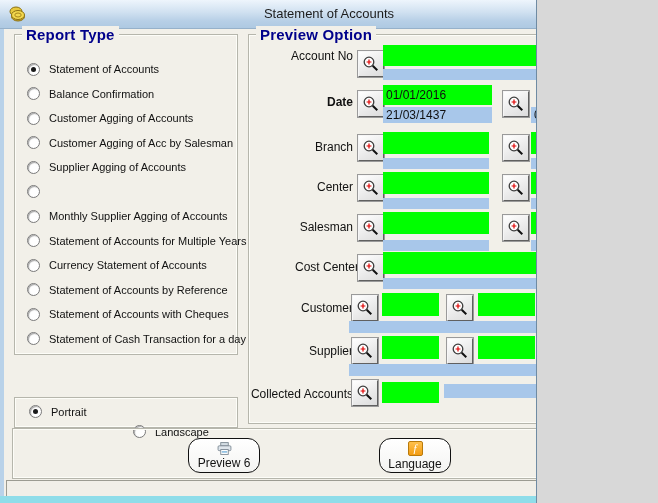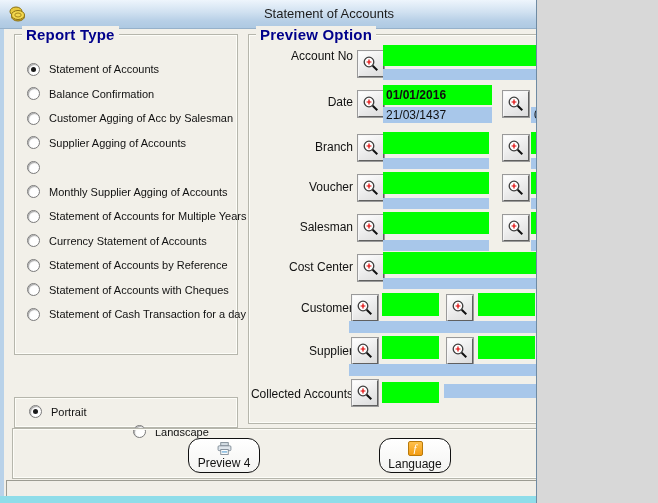--- a/index.html
+++ b/index.html
@@ -103,20 +103,24 @@
       <div class="radio-row">
         <span class="radio checked"></span>
         <span class="radio-label">Statement of Accounts</span>
       </div>
       <div class="radio-row">
         <span class="radio"></span>
         <span class="radio-label">Balance Confirmation</span>
       </div>
       <div class="radio-row">
         <span class="radio"></span>
+        <span class="radio-label">Customer Agging of Accounts</span>
+      </div>
+      <div class="radio-row">
+        <span class="radio"></span>
         <span class="radio-label">Customer Agging of Acc by Salesman</span>
       </div>
       <div class="radio-row">
         <span class="radio"></span>
         <span class="radio-label">Supplier Agging of Accounts</span>
       </div>
       <div class="radio-row">
         <span class="radio"></span>
       </div>
       <div class="radio-row">
@@ -164,29 +168,29 @@
     <button class="zoom-btn" style="left:109px;top:16px;">
       <svg viewBox="0 0 18 18" width="18" height="18">
           <circle cx="7" cy="7" r="4.8" fill="#fdfdfd" stroke="#3c3c3c" stroke-width="1.3"></circle>
           <path d="M4.6 7h4.8M7 4.6v4.8" stroke="#e00000" stroke-width="1.2"></path>
           <line x1="10.7" y1="10.7" x2="15.3" y2="15.3" stroke="#101010" stroke-width="2"></line>
         </svg>
     </button>
     <div class="f-green" style="left:134px;top:10px;width:258px;height:21px;"></div>
     <div class="f-blue" style="left:134px;top:34px;width:258px;height:11px;"></div>
 
-    <span class="pv-label" style="top:60px;">Date</span>
+    <span class="pv-label" style="top:60px;font-weight:bold;">Date</span>
     <button class="zoom-btn" style="left:109px;top:56px;">
       <svg viewBox="0 0 18 18" width="18" height="18">
           <circle cx="7" cy="7" r="4.8" fill="#fdfdfd" stroke="#3c3c3c" stroke-width="1.3"></circle>
           <path d="M4.6 7h4.8M7 4.6v4.8" stroke="#e00000" stroke-width="1.2"></path>
           <line x1="10.7" y1="10.7" x2="15.3" y2="15.3" stroke="#101010" stroke-width="2"></line>
         </svg>
     </button>
-    <div class="f-green f-text" style="left:134px;top:50px;width:106px;height:20px;font-weight:bold;">01/01/2016</div>
+    <div class="f-green f-text" style="left:134px;top:50px;width:106px;height:20px;">01/01/2016</div>
     <div class="f-blue f-text" style="left:134px;top:72px;width:106px;height:16px;">21/03/1437</div>
     <button class="zoom-btn" style="left:254px;top:56px;">
       <svg viewBox="0 0 18 18" width="18" height="18">
           <circle cx="7" cy="7" r="4.8" fill="#fdfdfd" stroke="#3c3c3c" stroke-width="1.3"></circle>
           <path d="M4.6 7h4.8M7 4.6v4.8" stroke="#e00000" stroke-width="1.2"></path>
           <line x1="10.7" y1="10.7" x2="15.3" y2="15.3" stroke="#101010" stroke-width="2"></line>
         </svg>
     </button>
     <div class="f-blue f-text" style="left:282px;top:72px;width:110px;height:16px;">02/04/1438</div>
 
@@ -203,21 +207,21 @@
     <button class="zoom-btn" style="left:254px;top:100px;">
       <svg viewBox="0 0 18 18" width="18" height="18">
           <circle cx="7" cy="7" r="4.8" fill="#fdfdfd" stroke="#3c3c3c" stroke-width="1.3"></circle>
           <path d="M4.6 7h4.8M7 4.6v4.8" stroke="#e00000" stroke-width="1.2"></path>
           <line x1="10.7" y1="10.7" x2="15.3" y2="15.3" stroke="#101010" stroke-width="2"></line>
         </svg>
     </button>
     <div class="f-green" style="left:282px;top:97px;width:110px;height:22px;"></div>
     <div class="f-blue" style="left:282px;top:123px;width:110px;height:11px;"></div>
 
-    <span class="pv-label" style="top:145px;">Voucher</span>
+    <span class="pv-label" style="top:145px;">Center</span>
     <button class="zoom-btn" style="left:109px;top:140px;">
       <svg viewBox="0 0 18 18" width="18" height="18">
           <circle cx="7" cy="7" r="4.8" fill="#fdfdfd" stroke="#3c3c3c" stroke-width="1.3"></circle>
           <path d="M4.6 7h4.8M7 4.6v4.8" stroke="#e00000" stroke-width="1.2"></path>
           <line x1="10.7" y1="10.7" x2="15.3" y2="15.3" stroke="#101010" stroke-width="2"></line>
         </svg>
     </button>
     <div class="f-green" style="left:134px;top:137px;width:106px;height:22px;"></div>
     <div class="f-blue" style="left:134px;top:163px;width:106px;height:11px;"></div>
     <button class="zoom-btn" style="left:254px;top:140px;">
@@ -243,21 +247,21 @@
     <button class="zoom-btn" style="left:254px;top:180px;">
       <svg viewBox="0 0 18 18" width="18" height="18">
           <circle cx="7" cy="7" r="4.8" fill="#fdfdfd" stroke="#3c3c3c" stroke-width="1.3"></circle>
           <path d="M4.6 7h4.8M7 4.6v4.8" stroke="#e00000" stroke-width="1.2"></path>
           <line x1="10.7" y1="10.7" x2="15.3" y2="15.3" stroke="#101010" stroke-width="2"></line>
         </svg>
     </button>
     <div class="f-green" style="left:282px;top:177px;width:110px;height:22px;"></div>
     <div class="f-blue" style="left:282px;top:205px;width:110px;height:11px;"></div>
 
-    <span class="pv-label" style="top:225px;">Cost Center</span>
+    <span class="pv-label" style="top:225px;padding-left:6px;">Cost Center</span>
     <button class="zoom-btn" style="left:109px;top:220px;">
       <svg viewBox="0 0 18 18" width="18" height="18">
           <circle cx="7" cy="7" r="4.8" fill="#fdfdfd" stroke="#3c3c3c" stroke-width="1.3"></circle>
           <path d="M4.6 7h4.8M7 4.6v4.8" stroke="#e00000" stroke-width="1.2"></path>
           <line x1="10.7" y1="10.7" x2="15.3" y2="15.3" stroke="#101010" stroke-width="2"></line>
         </svg>
     </button>
     <div class="f-green" style="left:134px;top:217px;width:258px;height:22px;"></div>
     <div class="f-blue" style="left:134px;top:243px;width:258px;height:11px;"></div>
 
@@ -328,21 +332,21 @@
   </div>
 
   <div class="gb footer-panel">
     <button class="big-btn" style="left:175px;">
       <svg viewBox="0 0 14 12" width="15" height="13">
           <rect x="3.5" y="0.5" width="7" height="3" fill="#d4dde4" stroke="#77848f" stroke-width="0.8"></rect>
           <rect x="1" y="3.5" width="12" height="4.5" rx="1" fill="#dfe6ec" stroke="#77848f" stroke-width="0.8"></rect>
           <rect x="3.5" y="7" width="7" height="4.5" fill="#ffffff" stroke="#77848f" stroke-width="0.8"></rect>
           <line x1="4.5" y1="9.2" x2="9.5" y2="9.2" stroke="#4d9ad1" stroke-width="1"></line>
         </svg>
-      <span class="btn-label">Preview 4</span>
+      <span class="btn-label">Preview 6</span>
     </button>
     <button class="big-btn" style="left:366px;">
       <span class="lang-icon">f</span>
       <span class="btn-label">Language</span>
     </button>
     <button class="big-btn" style="left:535px;">
       <svg viewBox="0 0 12 12" width="13" height="13">
           <path d="M0.8 6 L6 1 L11.2 6 Z" fill="#c0392b" stroke="#7e2318" stroke-width="0.7"></path>
           <rect x="3" y="6" width="6" height="5.2" fill="#cd4636" stroke="#7e2318" stroke-width="0.6"></rect>
           <rect x="5" y="8" width="2" height="3.2" fill="#4d150e"></rect>

